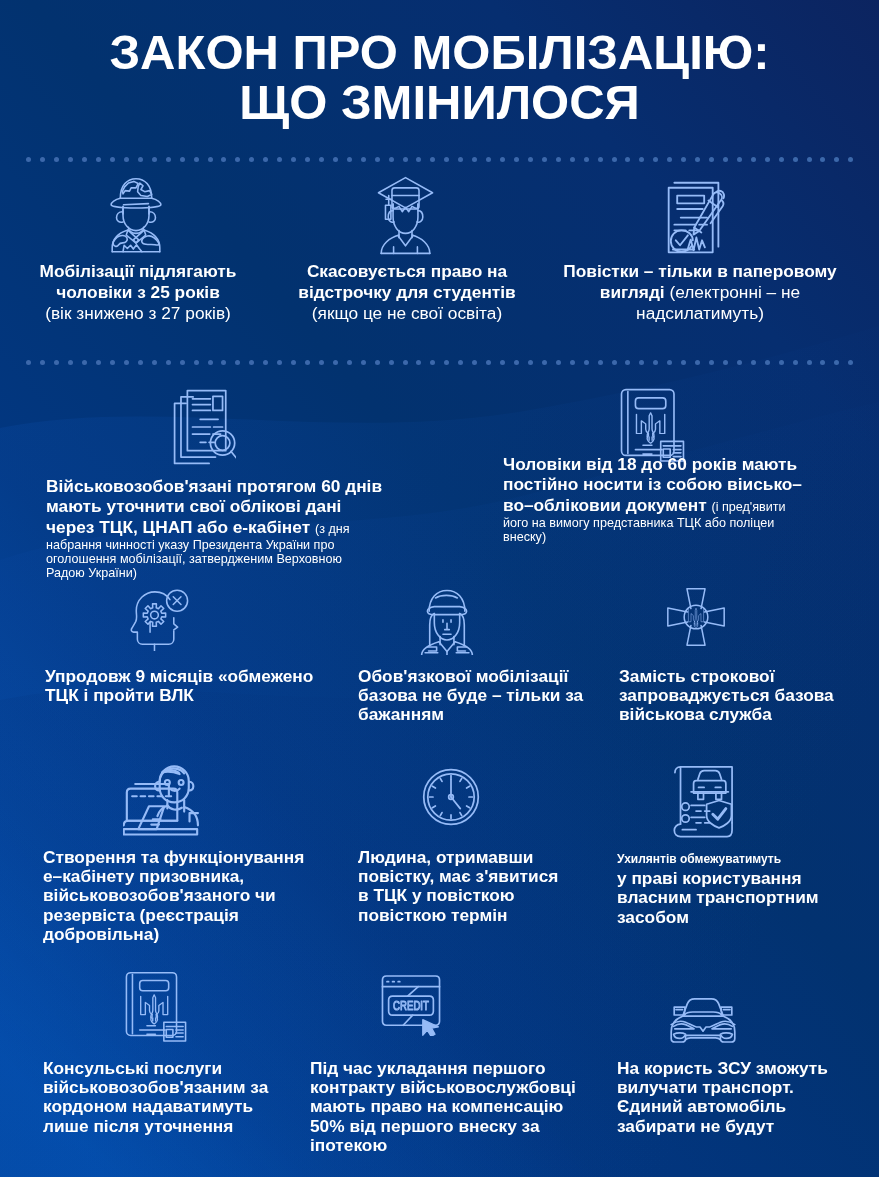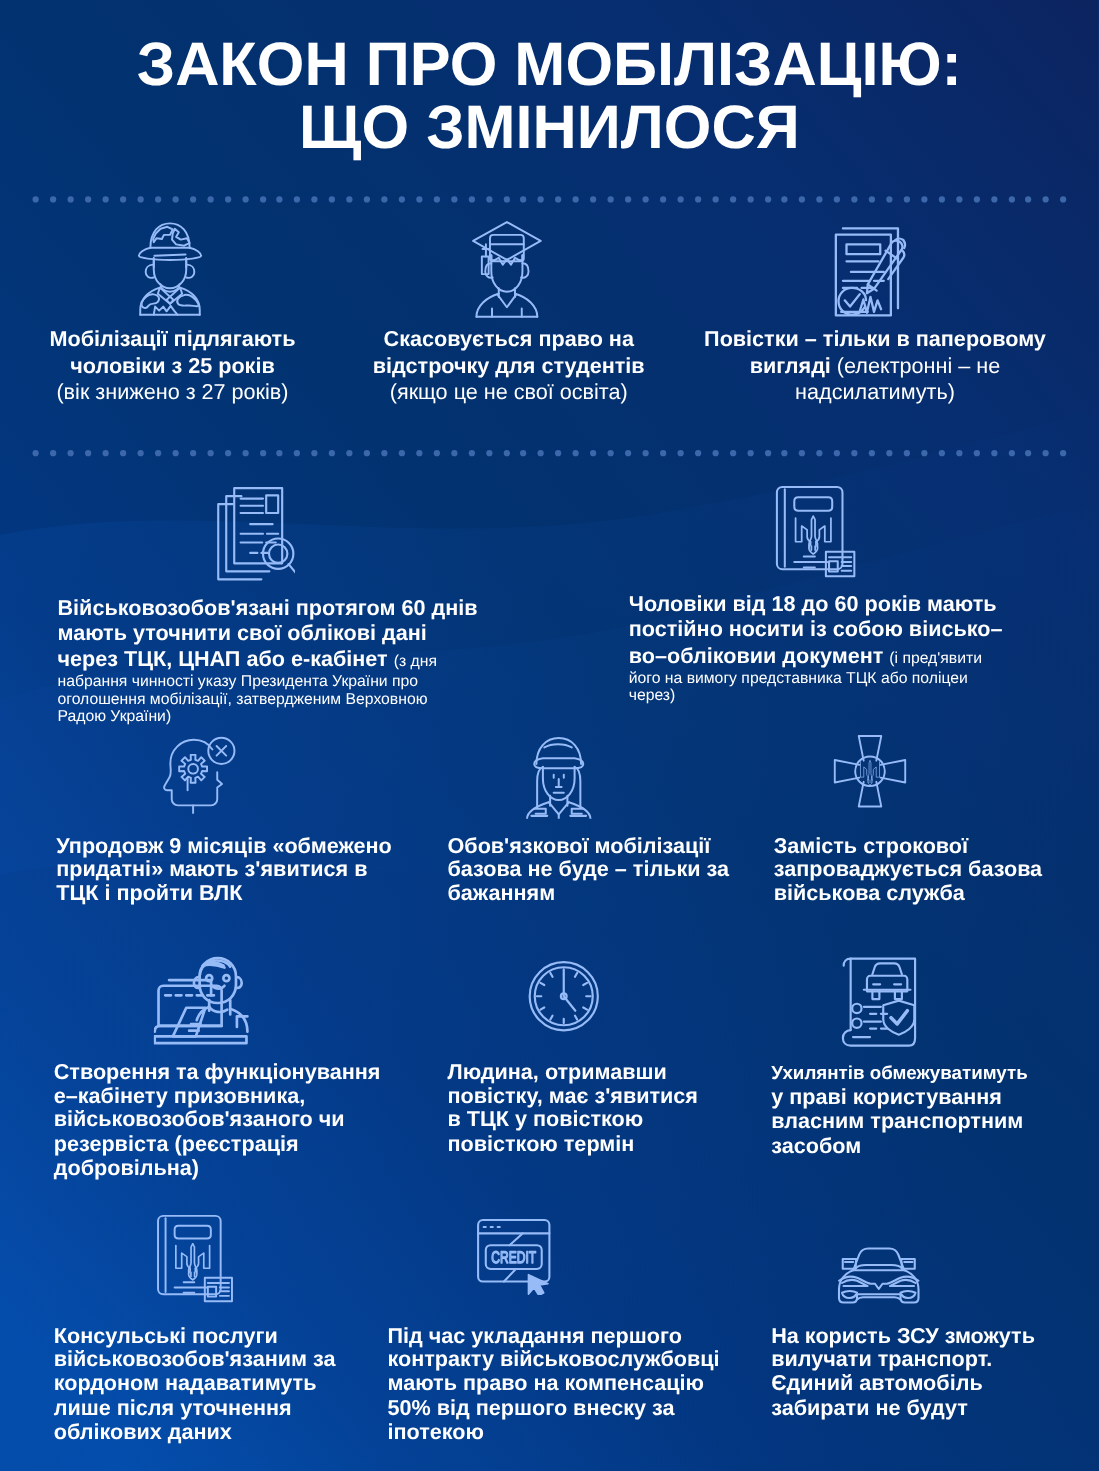--- a/index.html
+++ b/index.html
@@ -326,46 +326,45 @@
 <path d="M38 92 L52 92"></path>
 <path d="M26 99 L68 99"></path>
 <path d="M38 106 L52 106"></path>
 <path d="M66 86 L102 86 L102 117 L66 117 Z"></path>
 <path d="M70 93 L98 93"></path>
 <path d="M70 98 L81 98 L81 111 L70 111 Z"></path>
 <path d="M86 99 L98 99 M86 104 L98 104 M86 110 L98 110"></path>
 </g>
         </svg>
       </div>
-<div class="txt" style="left:503px;top:473px;width:322px;text-align:left">
+<div class="txt" style="left:503px;top:454px;width:322px;text-align:left">
 <div class="ln" style="line-height:20.30px;font-size:17.30px"><span class="b" style="font-size:17.30px">Чоловіки від 18 до 60 років мають</span></div>
 <div class="ln" style="line-height:20.30px;font-size:17.30px"><span class="b" style="font-size:17.30px">постійно носити із собою віисько–</span></div>
 <div class="ln" style="line-height:20.30px;font-size:17.30px"><span class="b" style="font-size:17.30px">во–обліковии  документ </span><span class="s" style="font-size:12.60px">(і пред'явити</span></div>
 <div class="ln" style="line-height:13.90px;font-size:12.60px"><span class="s" style="font-size:12.60px">його на вимогу представника ТЦК або поліцеи</span></div>
-<div class="ln" style="line-height:13.90px;font-size:12.60px"><span class="s" style="font-size:12.60px">через)</span></div>
+<div class="ln" style="line-height:13.90px;font-size:12.60px"><span class="s" style="font-size:12.60px">внеску)</span></div>
 </div>
 </div>
 <div class="cellwrap">
 <div class="ico" style="left:128px;top:589px;width:64px;height:62px">
         <svg viewBox="0 0 116 112" width="64" height="62">
           <g fill="none" stroke="#96bbf7" stroke-width="2.8" stroke-linecap="round" stroke-linejoin="round">
 <path d="M76 19 C70 10 60 5 49 5 C30 5 15 20 15 39 C15 47 17 53 14 59 L7 71 C5 74 6 78 10 78 L17 78 L17 91 C17 96 21 100 26 100 L48 100 L48 112"></path>
 <path d="M48 100 L74 100 C79 100 83 96 83 91 L83 76"></path>
 <path d="M83 52 L83 63 L90 69 L83 74"></path>
 <circle cx="89" cy="21" r="19"></circle>
 <path d="M82 14 L96 28 M96 14 L82 28"></path>
 <path d="M40 78 L40 60"></path>
 <path d="M 44.8 33.9 L 44.5 26.8 L 51.5 26.8 L 51.2 33.9 L 55.1 35.5 L 59.8 30.2 L 64.8 35.2 L 59.5 39.9 L 61.1 43.8 L 68.2 43.5 L 68.2 50.5 L 61.1 50.2 L 59.5 54.1 L 64.8 58.8 L 59.8 63.8 L 55.1 58.5 L 51.2 60.1 L 51.5 67.2 L 44.5 67.2 L 44.8 60.1 L 40.9 58.5 L 36.2 63.8 L 31.2 58.8 L 36.5 54.1 L 34.9 50.2 L 27.8 50.5 L 27.8 43.5 L 34.9 43.8 L 36.5 39.9 L 31.2 35.2 L 36.2 30.2 L 40.9 35.5 Z"></path>
 <circle cx="48" cy="47" r="7"></circle>
 </g>
         </svg>
       </div>
 <div class="txt" style="left:45px;top:667px;width:284px;text-align:left">
 <div class="ln" style="line-height:19.20px;font-size:17.30px"><span class="b" style="font-size:17.30px">Упродовж 9 місяців «обмежено</span></div>
-<div class="ln" style="line-height:19.20px;font-size:17.30px"><span class="b" style="font-size:17.30px">придатні» мають з'явитися в</span></div>
 <div class="ln" style="line-height:19.20px;font-size:17.30px"><span class="b" style="font-size:17.30px">ТЦК і пройти ВЛК</span></div>
 </div>
 </div>
 <div class="cellwrap">
 <div class="ico" style="left:417px;top:587px;width:60px;height:68px">
         <svg viewBox="0 0 104 118" width="60" height="68">
           <g fill="none" stroke="#96bbf7" stroke-width="2.8" stroke-linecap="round" stroke-linejoin="round">
 <path d="M21 42 C21 20 34 6 52 6 C70 6 83 20 83 42"></path>
 <path d="M18 42 C18 38 23 35 30 34 L74 34 C81 35 86 38 86 42 C86 46 81 48 74 48 L30 48 C23 48 18 46 18 42 Z"></path>
 <path d="M32 19 C42 13 60 13 70 19"></path>
@@ -496,21 +495,21 @@
 <path d="M32 70 L54 70 M40 79 L48 79 M54 79 L62 79"></path>
 <path d="M32 89 L54 89 M40 98 L48 98 M54 98 L62 98"></path>
 <circle cx="23" cy="72" r="6"></circle>
 <circle cx="23" cy="91" r="6"></circle>
 <path d="M77 62 L97 68 L97 86 C97 96 86 103 77 106 C68 103 57 96 57 86 L57 68 Z"></path>
 <path d="M67 84 L75 92 L88 75" stroke-width="4.6"></path>
 </g>
         </svg>
       </div>
 <div class="txt" style="left:617px;top:848px;width:244px;text-align:left">
-<div class="ln" style="line-height:19.20px;font-size:17.30px"><span class="b" style="font-size:15px">Ухилянтів обмежуватимуть</span></div>
+<div class="ln" style="line-height:19.20px;font-size:17.30px"><span class="b" style="font-size:12px">Ухилянтів обмежуватимуть</span></div>
 <div class="ln" style="line-height:19.20px;font-size:17.30px"><span class="b" style="font-size:17.30px">у праві користування</span></div>
 <div class="ln" style="line-height:19.20px;font-size:17.30px"><span class="b" style="font-size:17.30px">власним транспортним</span></div>
 <div class="ln" style="line-height:19.20px;font-size:17.30px"><span class="b" style="font-size:17.30px">засобом</span></div>
 </div>
 </div>
 <div class="cellwrap">
 <div class="ico" style="left:124px;top:970px;width:64px;height:73px">
         <svg viewBox="0 0 106 120" width="64" height="73">
           <g fill="none" stroke="#96bbf7" stroke-width="2.6" stroke-linecap="round" stroke-linejoin="round">
 <path d="M11 4 L80 4 C84 4 87 7 87 11 L87 101 C87 105 84 108 80 108 L11 108 C7 108 4 105 4 101 L4 11 C4 7 7 4 11 4 Z"></path>
@@ -535,21 +534,20 @@
 <path d="M70 98 L81 98 L81 111 L70 111 Z"></path>
 <path d="M86 99 L98 99 M86 104 L98 104 M86 110 L98 110"></path>
 </g>
         </svg>
       </div>
 <div class="txt" style="left:43px;top:1059px;width:244px;text-align:left">
 <div class="ln" style="line-height:19.20px;font-size:17.30px"><span class="b" style="font-size:17.30px">Консульські послуги</span></div>
 <div class="ln" style="line-height:19.20px;font-size:17.30px"><span class="b" style="font-size:17.30px">військовозобов'язаним за</span></div>
 <div class="ln" style="line-height:19.20px;font-size:17.30px"><span class="b" style="font-size:17.30px">кордоном надаватимуть</span></div>
 <div class="ln" style="line-height:19.20px;font-size:17.30px"><span class="b" style="font-size:17.30px">лише після уточнення</span></div>
-<div class="ln" style="line-height:19.20px;font-size:17.30px"><span class="b" style="font-size:17.30px">облікових даних</span></div>
 </div>
 </div>
 <div class="cellwrap">
 <div class="ico" style="left:378px;top:972px;width:66px;height:64px">
         <svg viewBox="0 0 118 112" width="66" height="64">
           <g fill="none" stroke="#96bbf7" stroke-width="3.0" stroke-linecap="round" stroke-linejoin="round">
 <path d="M8 13 C8 9 11 6 15 6 L103 6 C107 6 110 9 110 13 L110 87 C110 91 107 94 103 94 L15 94 C11 94 8 91 8 87 Z"></path>
 <path d="M8 25 L110 25"></path>
 <path d="M16 16 L19 16 M26 16 L29 16 M36 16 L39 16"></path>
 <path d="M26 42 L92 42 C96 42 99 45 99 49 L99 69 C99 73 96 76 92 76 L26 76 C22 76 19 73 19 69 L19 49 C19 45 22 42 26 42 Z"></path>

